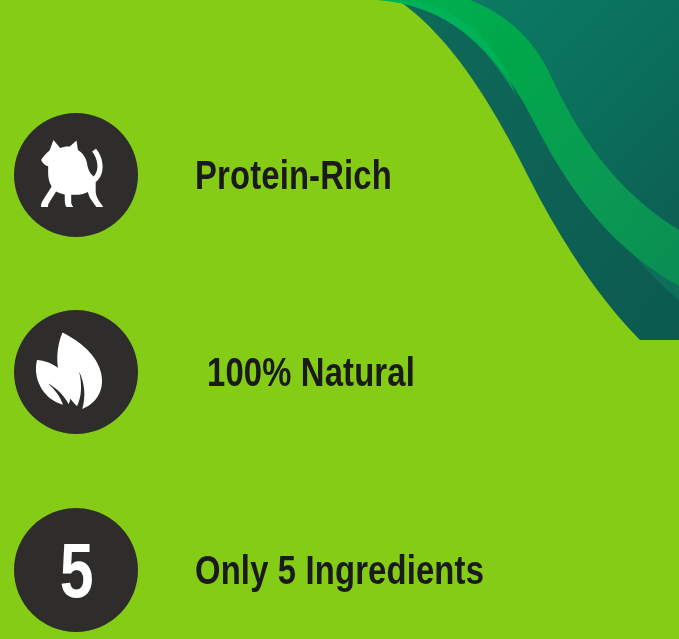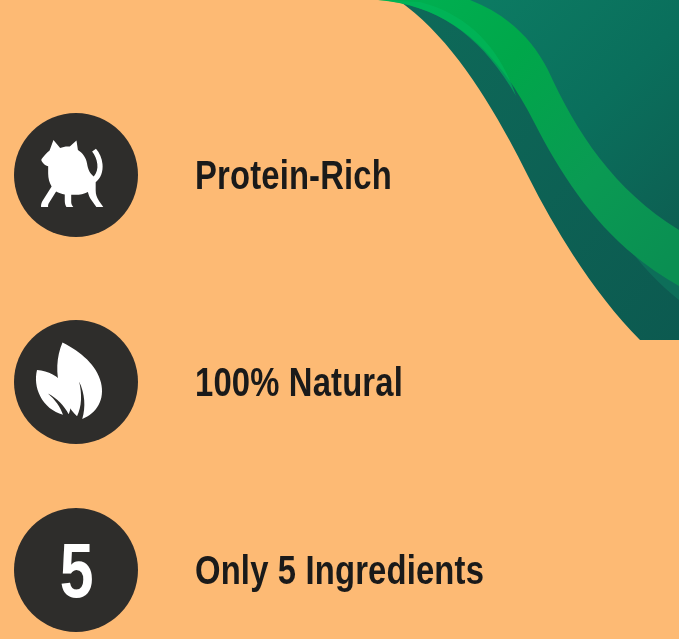--- a/index.html
+++ b/index.html
@@ -11,21 +11,21 @@
     height: 639px;
     background: #ffffff;
     font-family: "Liberation Sans", sans-serif;
     overflow: hidden;
     position: relative;
   }
   #root {
     position: relative;
     width: 679px;
     height: 639px;
-    background: #fdba74;
+    background: #84cc16;
     overflow: hidden;
   }
 
   
   .swoosh-layer {
     position: absolute;
     top: 0;
     right: 0;
     width: 679px;
     height: 340px;
@@ -41,21 +41,21 @@
     height: 639px;
   }
   .feature-row {
     position: absolute;
     left: 0;
     width: 679px;
     display: flex;
     align-items: center;
   }
   .feature-row.row-0 { top: 113px; height: 124px; }
-  .feature-row.row-1 { top: 320px; height: 124px; }
+  .feature-row.row-1 { top: 310px; height: 124px; gap: 12px; }
   .feature-row.row-2 { top: 508px; height: 124px; }
 
   .icon-badge {
     position: relative;
     width: 124px;
     height: 124px;
     margin-left: 14px;
     border-radius: 50%;
     background: #2e2d2b;
     flex: 0 0 auto;

